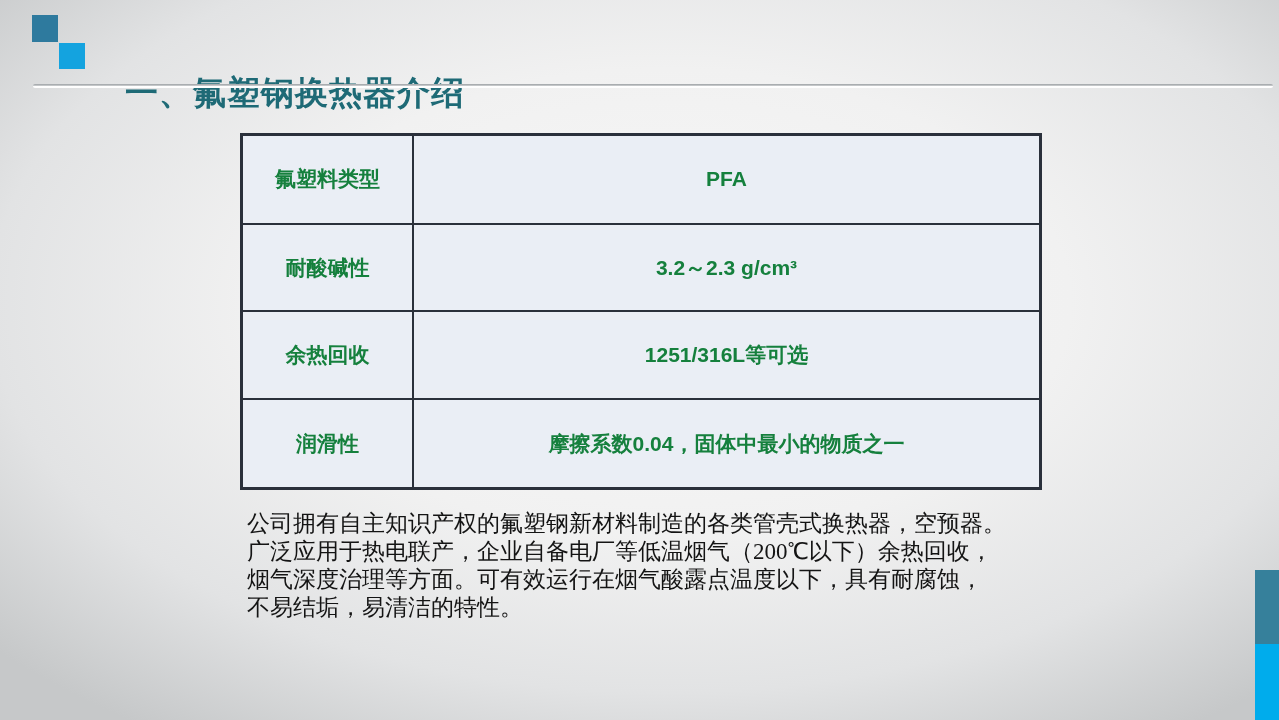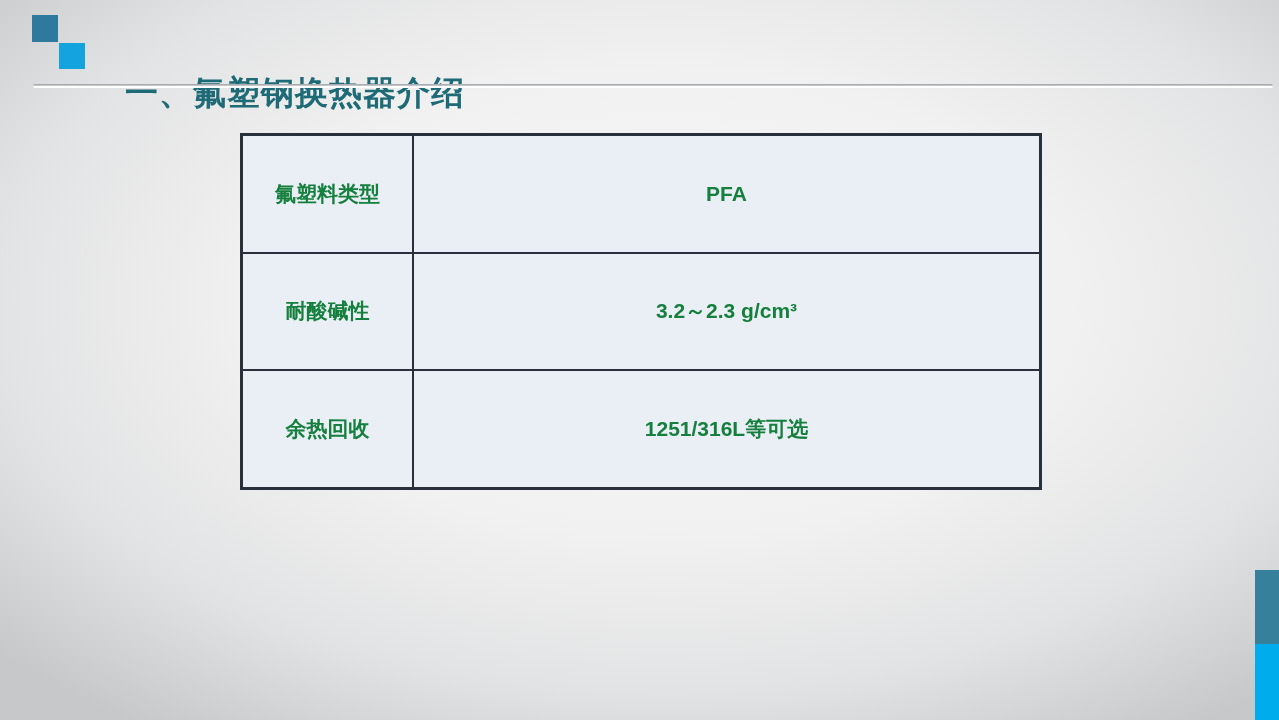--- a/index.html
+++ b/index.html
@@ -132,20 +132,30 @@
         <td class="value-cell">PFA</td>
       </tr>
       <tr>
         <td class="label-cell">耐酸碱性</td>
         <td class="value-cell">3.2～2.3 g/cm³</td>
       </tr>
       <tr>
         <td class="label-cell">余热回收</td>
         <td class="value-cell">1251/316L等可选</td>
       </tr>
+      <tr>
+        <td class="label-cell">润滑性</td>
+        <td class="value-cell">摩擦系数0.04，固体中最小的物质之一</td>
+      </tr>
     </tbody>
   </table>
 
+  <div class="description">
+    <div class="line">公司拥有自主知识产权的氟塑钢新材料制造的各类管壳式换热器，空预器。</div>
+    <div class="line">广泛应用于热电联产，企业自备电厂等低温烟气（200℃以下）余热回收，</div>
+    <div class="line">烟气深度治理等方面。可有效运行在烟气酸露点温度以下，具有耐腐蚀，</div>
+    <div class="line">不易结垢，易清洁的特性。</div>
+  </div>
 
   <div class="edge-bar-teal"></div>
   <div class="edge-bar-blue"></div>
 
 </div>
 
 </body></html>

